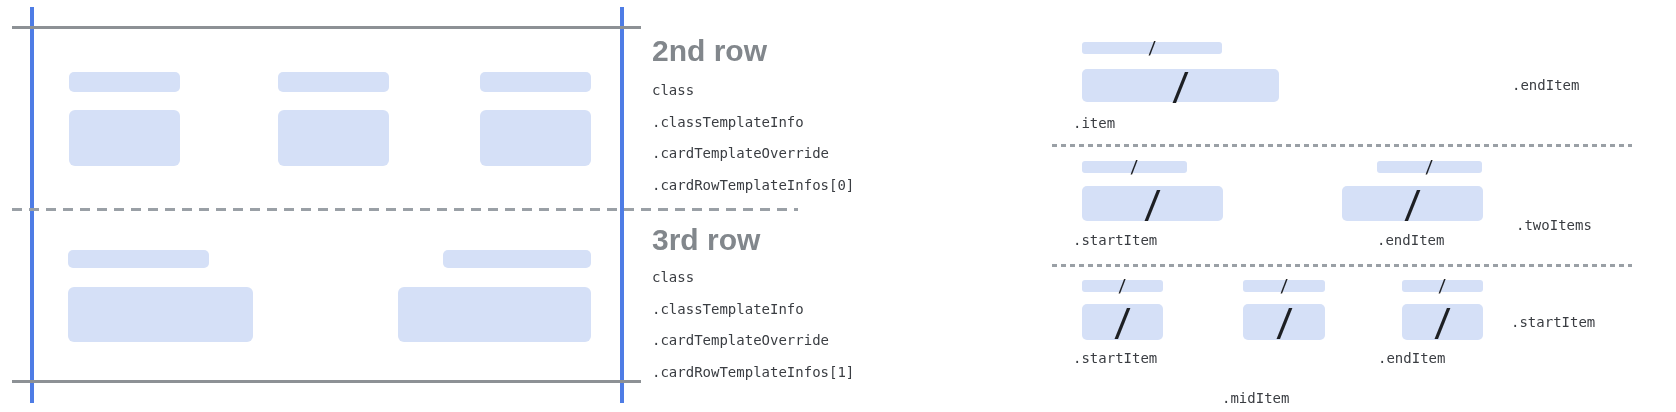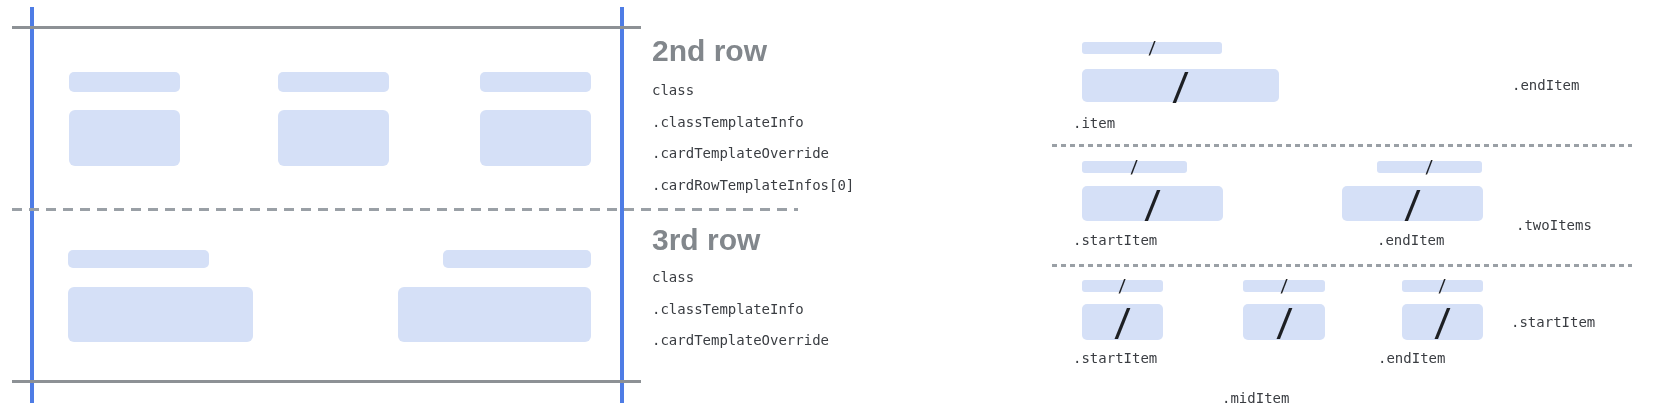--- a/index.html
+++ b/index.html
@@ -87,20 +87,21 @@
       <div>.cardRowTemplateInfos[0]</div>
     </div>
   </div>
 
   <div>
     <div class="row-title" style="left:652px;top:225px;">3rd row</div>
     <div class="code code-block" style="left:652px;top:262px;">
       <div>class</div>
       <div>.classTemplateInfo</div>
       <div>.cardTemplateOverride</div>
+      <div>.cardRowTemplateInfos[1]</div>
     </div>
   </div>
 
   <div>
     <div class="bar sm" style="left:1082px;top:42px;width:140px;height:12px;">
       <span class="slash slash-sm">/</span>
     </div>
     <div class="bar lg" style="left:1082px;top:69px;width:197px;height:33px;">
       <span class="slash slash-lg">/</span>
     </div>

